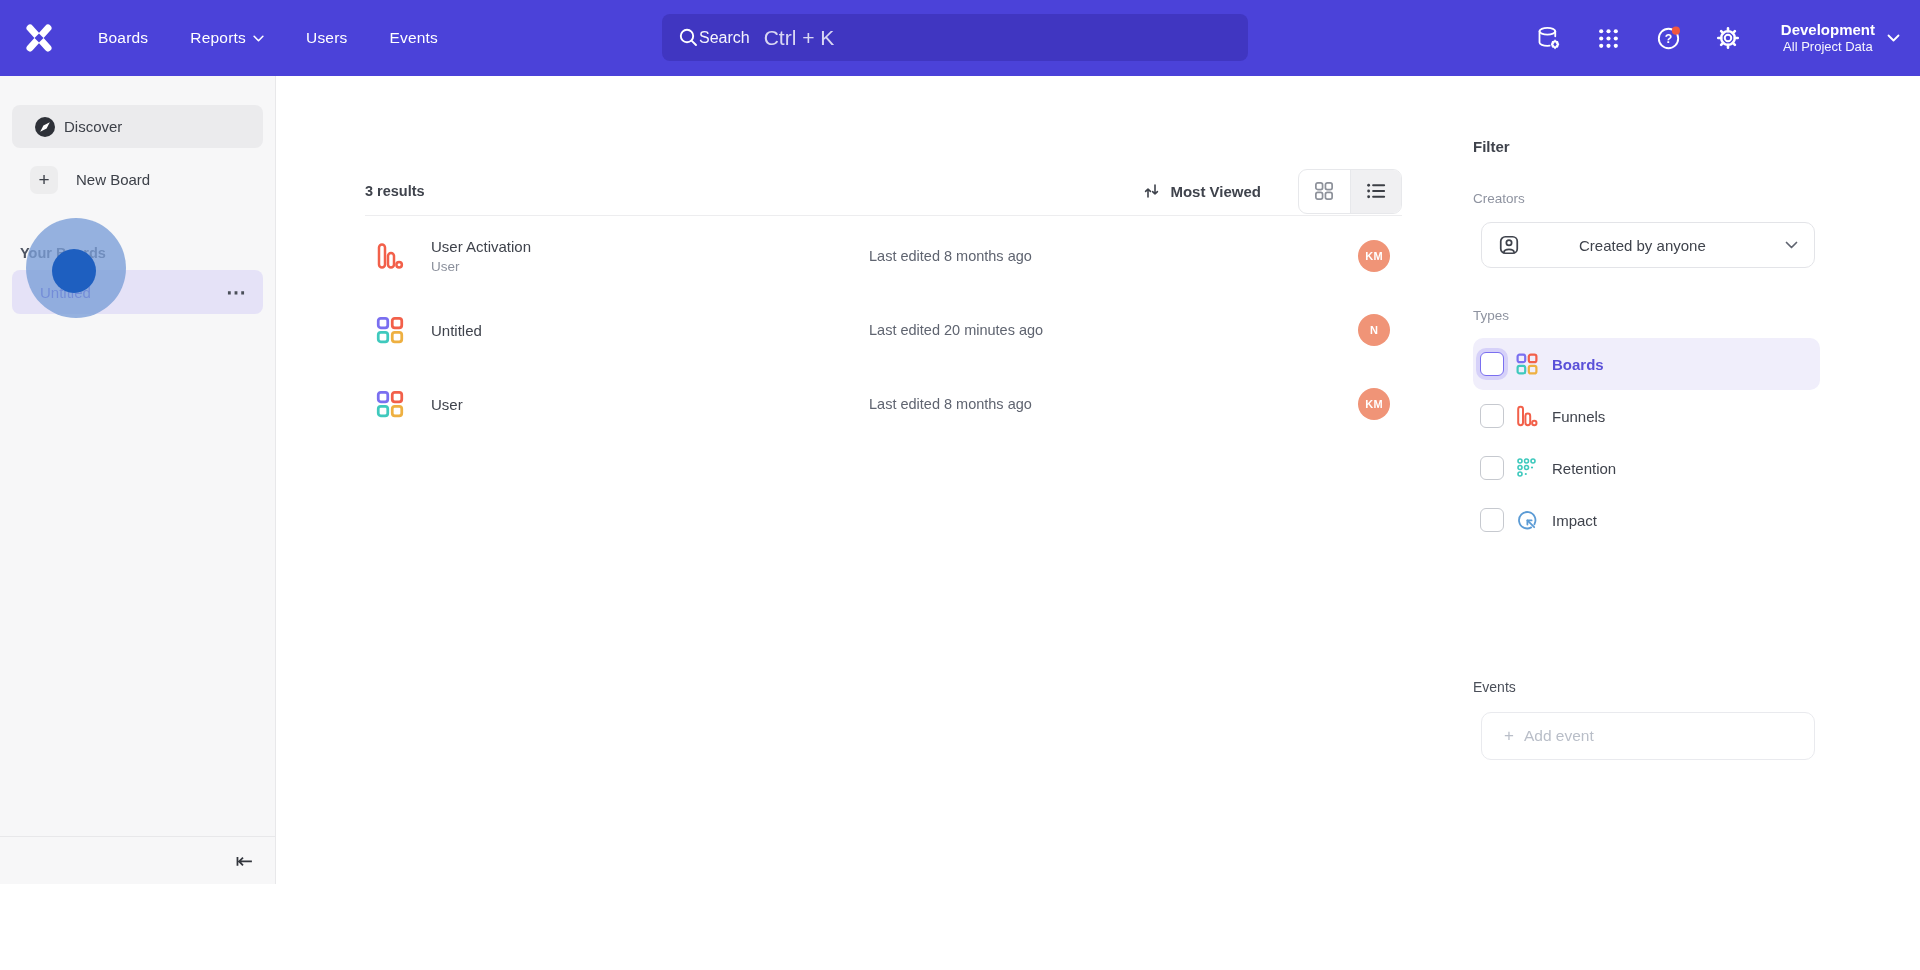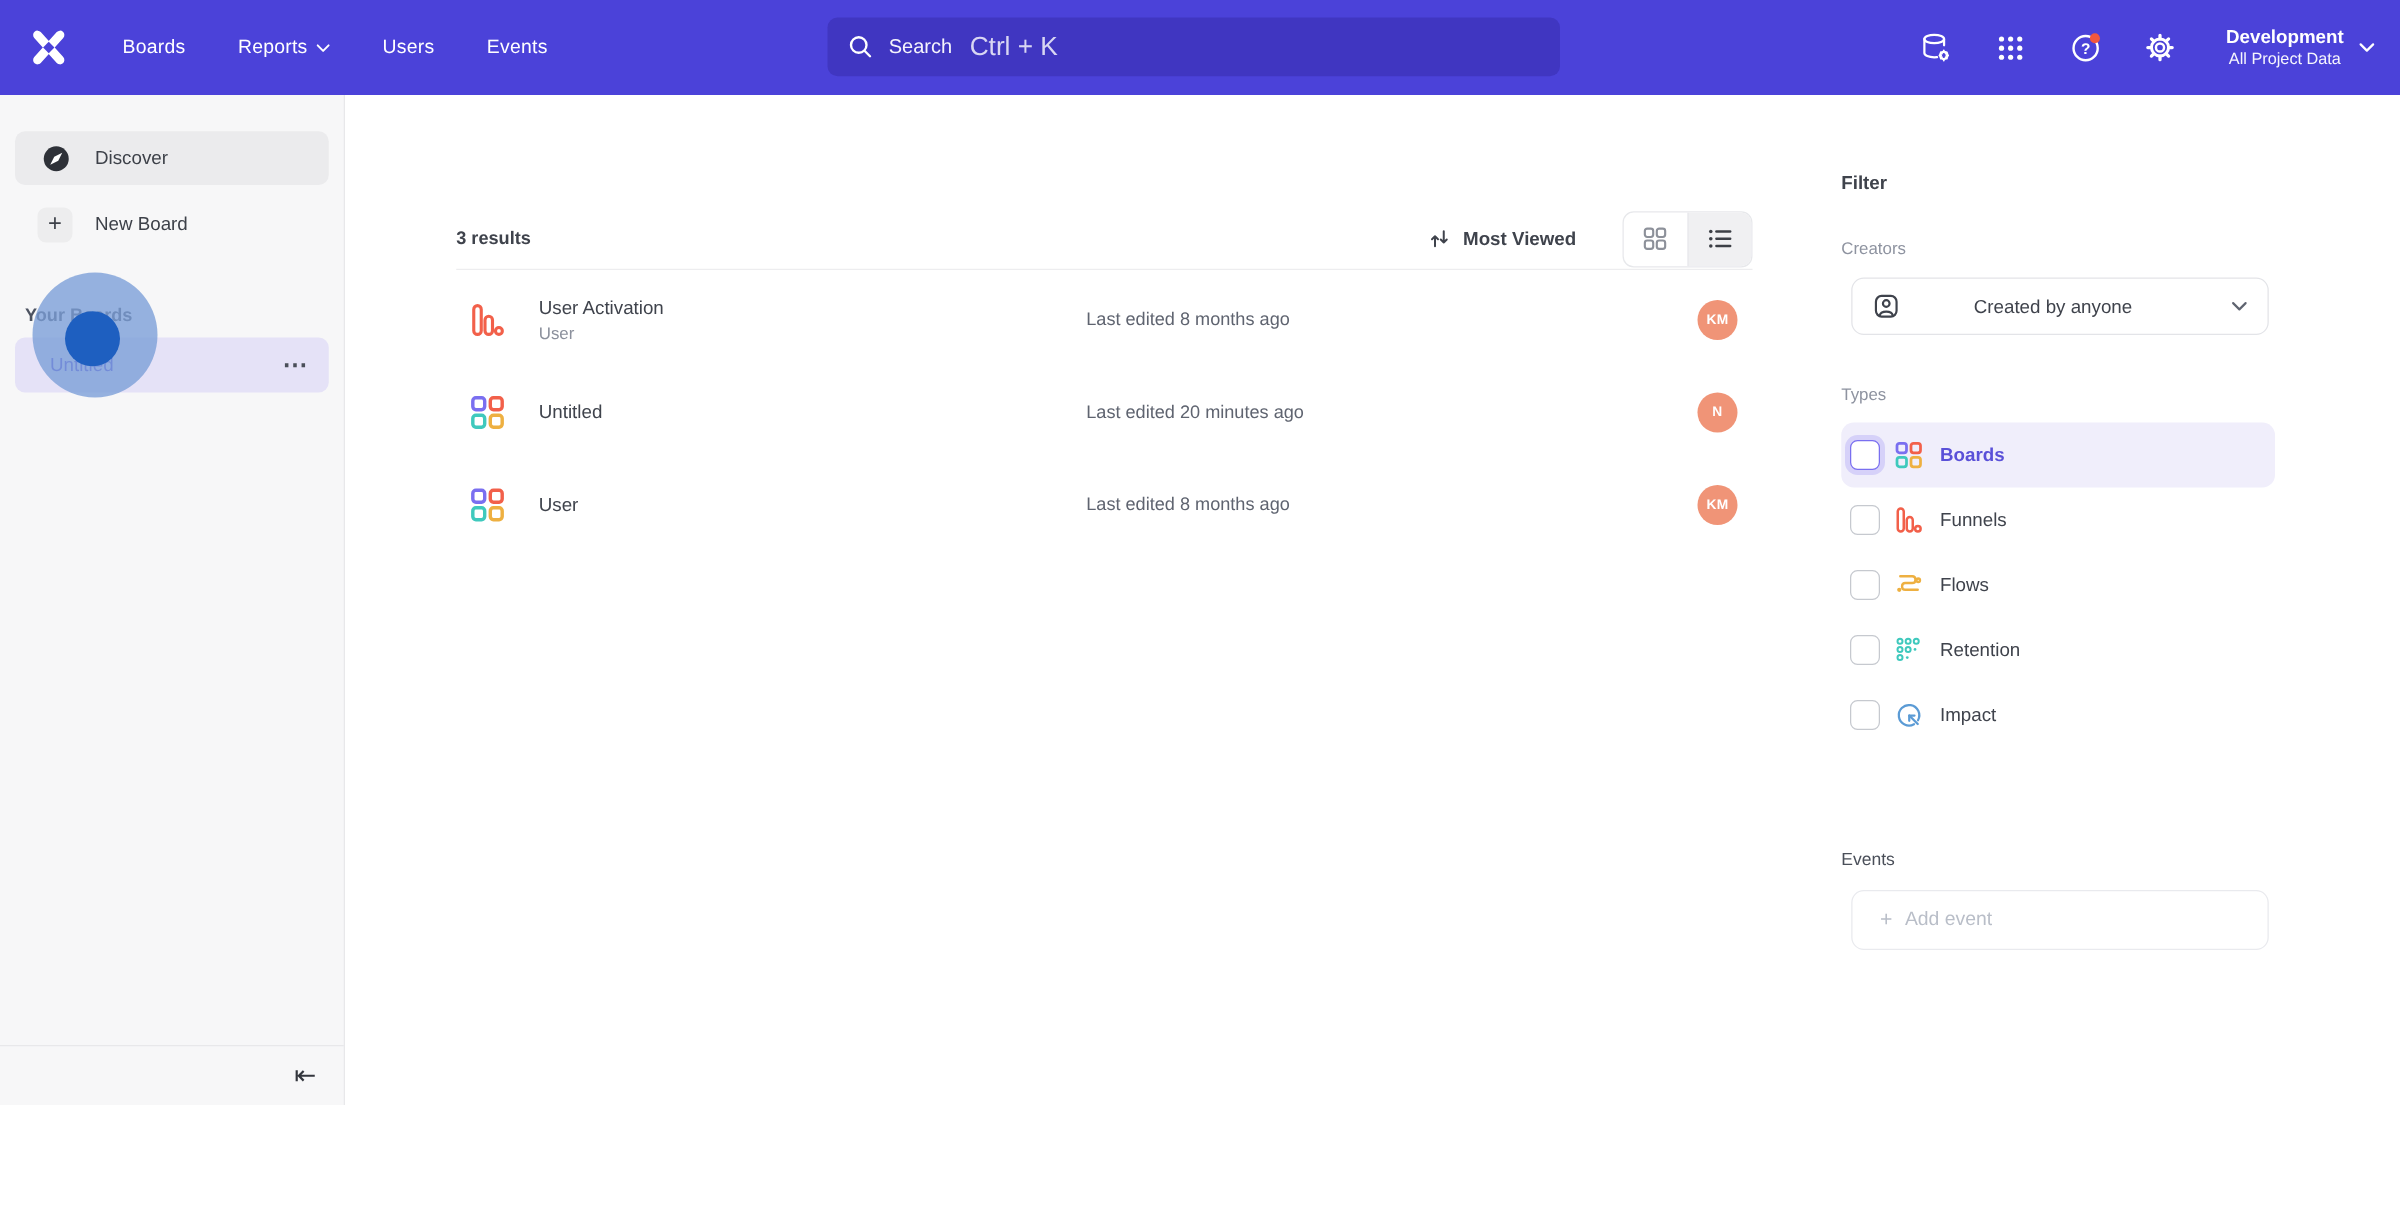--- a/index.html
+++ b/index.html
@@ -9,34 +9,34 @@
 
   
   .topnav { position:absolute; left:0; top:0; width:1920px; height:76px; background:#4b42d9;
             display:flex; align-items:center; z-index:30; }
   .brand { margin-left:22px; width:34px; height:34px; display:flex; align-items:center; justify-content:center; cursor:pointer; }
   .nav-links { display:flex; align-items:center; margin-left:42px; gap:42px; }
   .nav-link { color:#fff; font-size:15.5px; font-weight:500; letter-spacing:.2px; cursor:pointer;
               display:flex; align-items:center; gap:7px; }
   .searchbox { position:absolute; left:662px; top:14px; width:586px; height:47px; background:#4036c1;
                border-radius:8px; display:flex; align-items:center; padding:0 16px; cursor:text; }
-  .searchbox .s-label { color:rgba(255,255,255,.95); font-size:16px; margin-left:12px; }
+  .searchbox .s-label { color:rgba(255,255,255,.95); font-size:16px; margin-left:0; }
   .searchbox .s-short { color:rgba(255,255,255,.8); font-size:21px; margin-left:14px; }
   .nav-right { position:absolute; right:20px; top:0; height:76px; display:flex; align-items:center; gap:33px; }
   .nav-icon { width:27px; height:27px; display:flex; align-items:center; justify-content:center; cursor:pointer; position:relative; }
   .project-switch { display:flex; align-items:center; gap:12px; cursor:pointer; margin-left:6px; }
   .project-text { text-align:center; color:#fff; }
   .project-name { font-size:15px; font-weight:700; line-height:1.25; }
   .project-scope { font-size:13px; font-weight:400; opacity:.95; line-height:1.25; }
 
   
   .sidebar { position:absolute; left:0; top:76px; bottom:0; width:276px; background:#f7f7f8;
              border-right:1px solid #e8e8ea; z-index:10; }
   .side-item { margin:0 12px; height:43px; border-radius:8px; display:flex; align-items:center;
-               padding-left:21px; gap:19px; cursor:pointer; }
+               padding-left:21px; gap:7px; cursor:pointer; }
   .side-item.active { background:#ebebed; margin-top:29px; }
   .side-item .label { font-size:15px; color:#3d4149; font-weight:500; }
   .side-item.newboard { margin-top:10px; padding-left:18px; gap:18px; }
   .plus-sq { width:28px; height:28px; background:#ededee; border-radius:7px; display:flex;
              align-items:center; justify-content:center; color:#3d4149; font-size:19px; font-weight:400; }
   .side-section { margin:44px 0 0 20px; font-size:14.5px; font-weight:700; color:#4d5361; }
   .board-item { margin:9px 12px 0 12px; height:44px; border-radius:8px; background:#e5e2f7;
                 display:flex; align-items:center; padding:0 16px 0 28px; cursor:pointer; }
   .board-item .label { font-size:15px; color:#5a50d8; font-weight:500; flex:1; }
   .more-dots { color:#4a4f59; font-size:20px; font-weight:700; letter-spacing:1px; cursor:pointer; line-height:10px; }
@@ -361,31 +361,20 @@
         <span class="type-icon">
           <svg width="24" height="24" viewBox="0 0 24 24" fill="none" stroke="#f2604a" stroke-width="2">
             <rect x="3.2" y="2.8" width="4.8" height="18.4" rx="2.4"></rect>
             <rect x="10.4" y="9.6" width="4.8" height="11.6" rx="2.4"></rect>
             <circle cx="19.3" cy="19" r="2.2"></circle>
           </svg>
         </span>
         <span class="type-label">Funnels</span>
       </div>
 
-      <div class="type-row">
-        <div class="checkbox"></div>
-        <span class="type-icon">
-          <svg width="24" height="24" viewBox="0 0 24 24" fill="none" stroke="#eeb041" stroke-width="1.9" stroke-linecap="round">
-            <path d="M5.2 5 h9.6 c3.4 0 3.4 5.4 0 5.4 h-5.6 c-3.4 0-3.4 5.4 0 5.4 h10"></path>
-            <circle cx="4.4" cy="15.8" r="1.7" fill="#eeb041" stroke="none"></circle>
-            <circle cx="19.6" cy="8.2" r="1.4" fill="none"></circle>
-          </svg>
-        </span>
-        <span class="type-label">Flows</span>
-      </div>
 
       <div class="type-row">
         <div class="checkbox"></div>
         <span class="type-icon">
           <svg width="24" height="24" viewBox="0 0 24 24" fill="none" stroke="#3fc9bd" stroke-width="1.6">
             <circle cx="5" cy="5" r="2"></circle>
               <circle cx="11.5" cy="5" r="2"></circle>
               <circle cx="18" cy="5" r="2"></circle>
             <circle cx="5" cy="11.5" r="2"></circle>
               <circle cx="11.5" cy="11.5" r="2"></circle>

